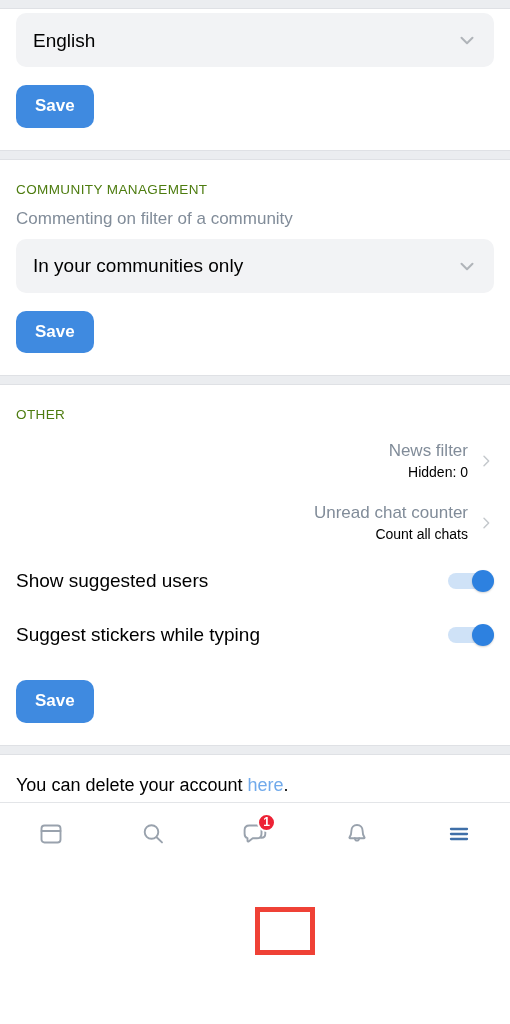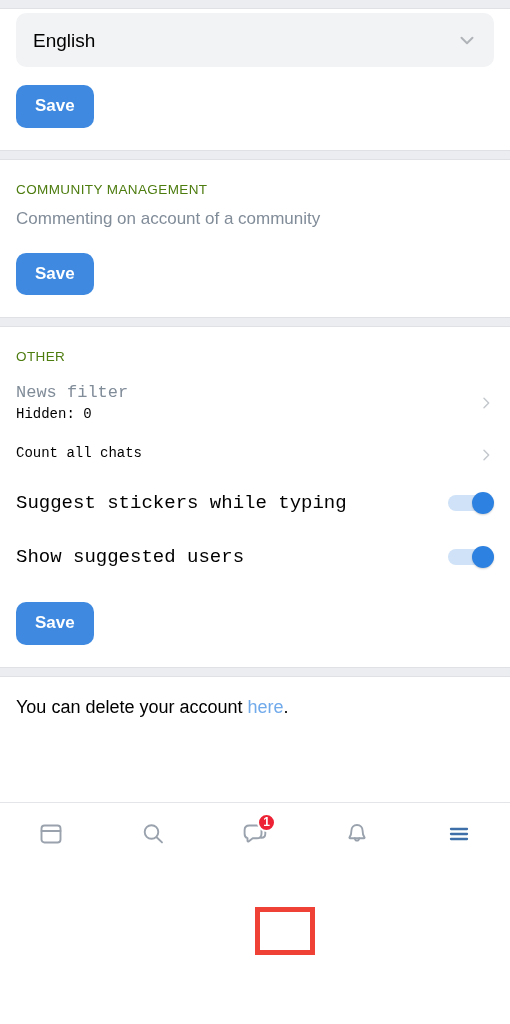--- a/index.html
+++ b/index.html
@@ -102,26 +102,25 @@
     margin: 18px 0 22px 0;
     cursor: pointer;
     font-family: "Liberation Sans", sans-serif;
     line-height: 1.1;
   }
 
   
   .row {
     position: relative;
     display: flex;
-    align-items: flex-start;
+    align-items: flex-end;
     justify-content: space-between;
     padding: 13px 0 13px 0;
     min-height: 42px;
     box-sizing: border-box;
-    font-family: Liberation Mono, monospace;
   }
   .row-stack {
     display: flex;
     flex-direction: column;
     padding: 10px 26px 10px 0;
   }
   .row-sub {
     font-size: 17px;
     color: #818c99;
     line-height: 1.35;
@@ -274,22 +273,30 @@
 
       <button class="save-btn">Save</button>
     </div>
 
     <div class="sep"></div>
 
     <div class="section">
 
       <div class="section-title">Community management</div>
 
-      <div class="field-label">Commenting on account of a community</div>
-
+      <div class="field-label">Commenting on filter of a community</div>
+
+      <div class="select-box">
+        <span class="select-value">In your communities only</span>
+        <span class="chev-down">
+          <svg viewBox="0 0 24 24" width="22" height="22" fill="none" stroke="#b0b4b9" stroke-width="2.2" stroke-linecap="round" stroke-linejoin="round">
+            <polyline points="6,9.5 12,15.5 18,9.5"></polyline>
+          </svg>
+        </span>
+      </div>
 
       <button class="save-btn">Save</button>
     </div>
 
     <div class="sep"></div>
 
     <div class="section">
 
       <div class="section-title">Other</div>
 
@@ -299,40 +306,41 @@
         <span class="row-main">Hidden: 0</span>
         <span class="chev-right">
           <svg viewBox="0 0 24 24" width="16" height="16" fill="none" stroke="#c4c8cc" stroke-width="2.2" stroke-linecap="round" stroke-linejoin="round">
             <polyline points="9,5 16,12 9,19"></polyline>
           </svg>
         </span>
       </div>
 
       
       <div class="row row-stack">
+        <span class="row-sub">Unread chat counter</span>
         <span class="row-main">Count all chats</span>
         <span class="chev-right">
           <svg viewBox="0 0 24 24" width="16" height="16" fill="none" stroke="#c4c8cc" stroke-width="2.2" stroke-linecap="round" stroke-linejoin="round">
             <polyline points="9,5 16,12 9,19"></polyline>
           </svg>
         </span>
       </div>
 
       
       <div class="row toggle-row">
-        <span class="row-label">Suggest stickers while typing</span>
+        <span class="row-label">Show suggested users</span>
         <span class="toggle on">
           <span class="track"></span>
           <span class="knob"></span>
         </span>
       </div>
 
       
       <div class="row toggle-row">
-        <span class="row-label">Show suggested users</span>
+        <span class="row-label">Suggest stickers while typing</span>
         <span class="toggle on">
           <span class="track"></span>
           <span class="knob"></span>
         </span>
       </div>
 
       
 
       <button class="save-btn">Save</button>
     </div>

